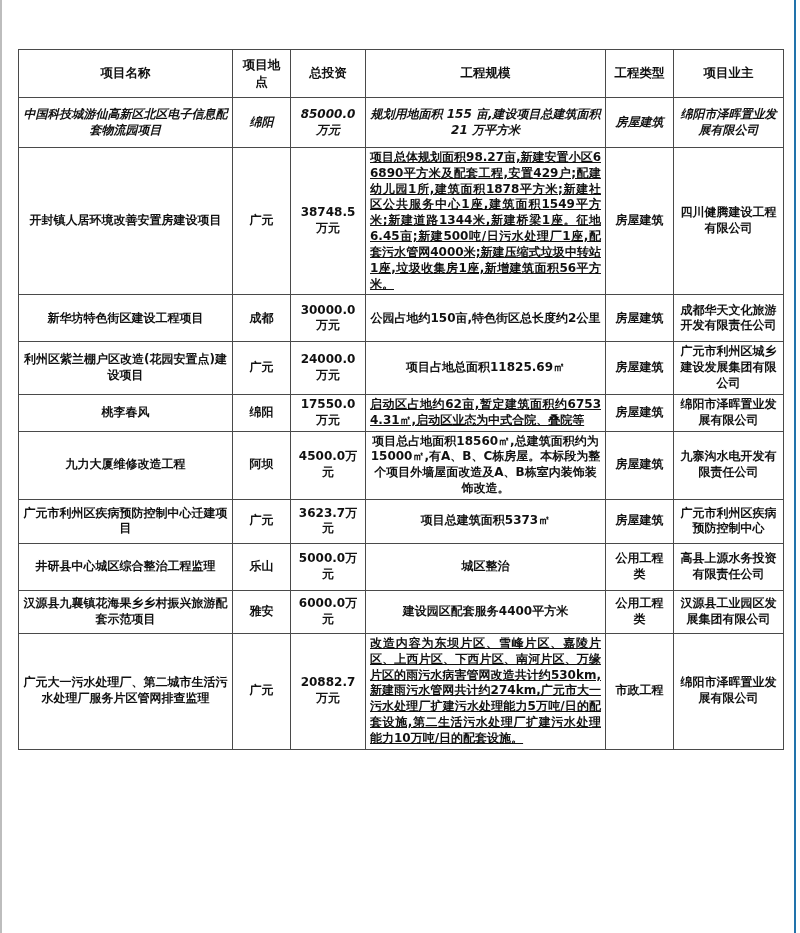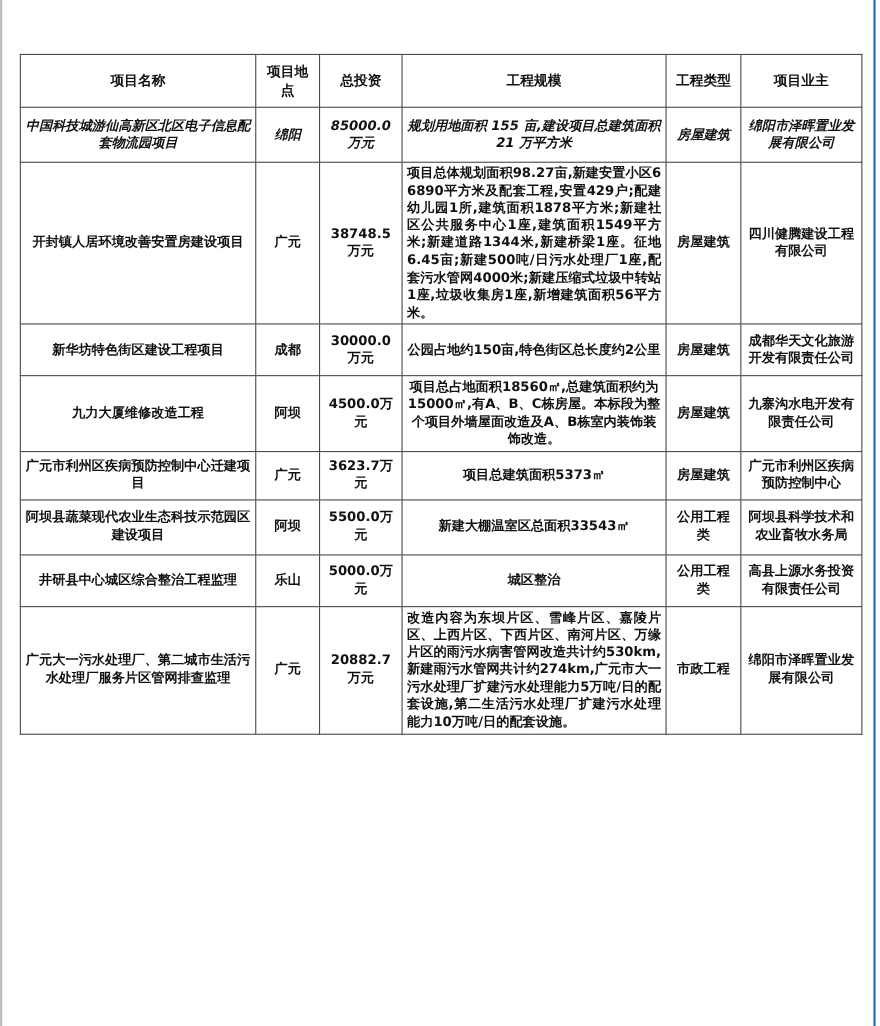--- a/index.html
+++ b/index.html
@@ -16,21 +16,21 @@
     border-collapse:collapse;table-layout:fixed;margin-top:35px;
   }
   .projects th,.projects td{
     border:1px solid #4a4a4a;
     text-align:center;vertical-align:middle;
     padding:2px 4px;
     font-size:12px;font-weight:600;line-height:1.32;
     word-break:break-all;overflow-wrap:anywhere;
   }
   .projects th{font-size:12.5px;font-weight:700;}
-  .projects td.scale-justify{text-align:justify;text-align-last:left;}
+  .projects td.scale-justify{text-align:justify;text-align-last:left;text-decoration:underline;}
 </style>
 </head>
 <body>
 
 <div class="edge-line left-edge"></div>
 <div class="edge-line right-edge"></div>
 
 <table class="projects">
   <colgroup>
     <col style="width:214px">
@@ -68,51 +68,67 @@
         <td>四川健腾建设工程有限公司</td>
       </tr>
       <tr style="height: 47px;">
         <td>新华坊特色街区建设工程项目</td>
         <td>成都</td>
         <td>30000.0万元</td>
         <td>公园占地约150亩,特色街区总长度约2公里</td>
         <td>房屋建筑</td>
         <td>成都华天文化旅游开发有限责任公司</td>
       </tr>
+      <tr style="height: 45px;">
+        <td>利州区紫兰棚户区改造(花园安置点)建设项目</td>
+        <td>广元</td>
+        <td>24000.0万元</td>
+        <td>项目占地总面积11825.69㎡</td>
+        <td>房屋建筑</td>
+        <td>广元市利州区城乡建设发展集团有限公司</td>
+      </tr>
+      <tr style="height: 35px;">
+        <td>桃李春风</td>
+        <td>绵阳</td>
+        <td>17550.0万元</td>
+        <td class="scale-justify">启动区占地约62亩,暂定建筑面积约67534.31㎡,启动区业态为中式合院、叠院等</td>
+        <td>房屋建筑</td>
+        <td>绵阳市泽晖置业发展有限公司</td>
+      </tr>
       <tr style="height: 54px;">
         <td>九力大厦维修改造工程</td>
         <td>阿坝</td>
         <td>4500.0万元</td>
         <td>项目总占地面积18560㎡,总建筑面积约为15000㎡,有A、B、C栋房屋。本标段为整个项目外墙屋面改造及A、B栋室内装饰装饰改造。</td>
         <td>房屋建筑</td>
         <td>九寨沟水电开发有限责任公司</td>
       </tr>
       <tr style="height: 44px;">
         <td>广元市利州区疾病预防控制中心迁建项目</td>
         <td>广元</td>
         <td>3623.7万元</td>
         <td>项目总建筑面积5373㎡</td>
         <td>房屋建筑</td>
         <td>广元市利州区疾病预防控制中心</td>
       </tr>
-      <tr style="height: 50px;">
-        <td>阿坝县蔬菜现代农业生态科技示范园区建设项目</td>
-        <td>阿坝</td>
-        <td>5500.0万元</td>
-        <td>新建大棚温室区总面积33543㎡</td>
-        <td>公用工程类</td>
-        <td>阿坝县科学技术和农业畜牧水务局</td>
-      </tr>
       <tr style="height: 47px;">
         <td>井研县中心城区综合整治工程监理</td>
         <td>乐山</td>
         <td>5000.0万元</td>
         <td>城区整治</td>
         <td>公用工程类</td>
         <td>高县上源水务投资有限责任公司</td>
+      </tr>
+      <tr style="height: 43px;">
+        <td>汉源县九襄镇花海果乡乡村振兴旅游配套示范项目</td>
+        <td>雅安</td>
+        <td>6000.0万元</td>
+        <td>建设园区配套服务4400平方米</td>
+        <td>公用工程类</td>
+        <td>汉源县工业园区发展集团有限公司</td>
       </tr>
       <tr style="height: 114px;">
         <td>广元大一污水处理厂、第二城市生活污水处理厂服务片区管网排查监理</td>
         <td>广元</td>
         <td>20882.7万元</td>
         <td class="scale-justify">改造内容为东坝片区、雪峰片区、嘉陵片区、上西片区、下西片区、南河片区、万缘片区的雨污水病害管网改造共计约530km,新建雨污水管网共计约274km,广元市大一污水处理厂扩建污水处理能力5万吨/日的配套设施,第二生活污水处理厂扩建污水处理能力10万吨/日的配套设施。</td>
         <td>市政工程</td>
         <td>绵阳市泽晖置业发展有限公司</td>
       </tr>
     </tbody>

